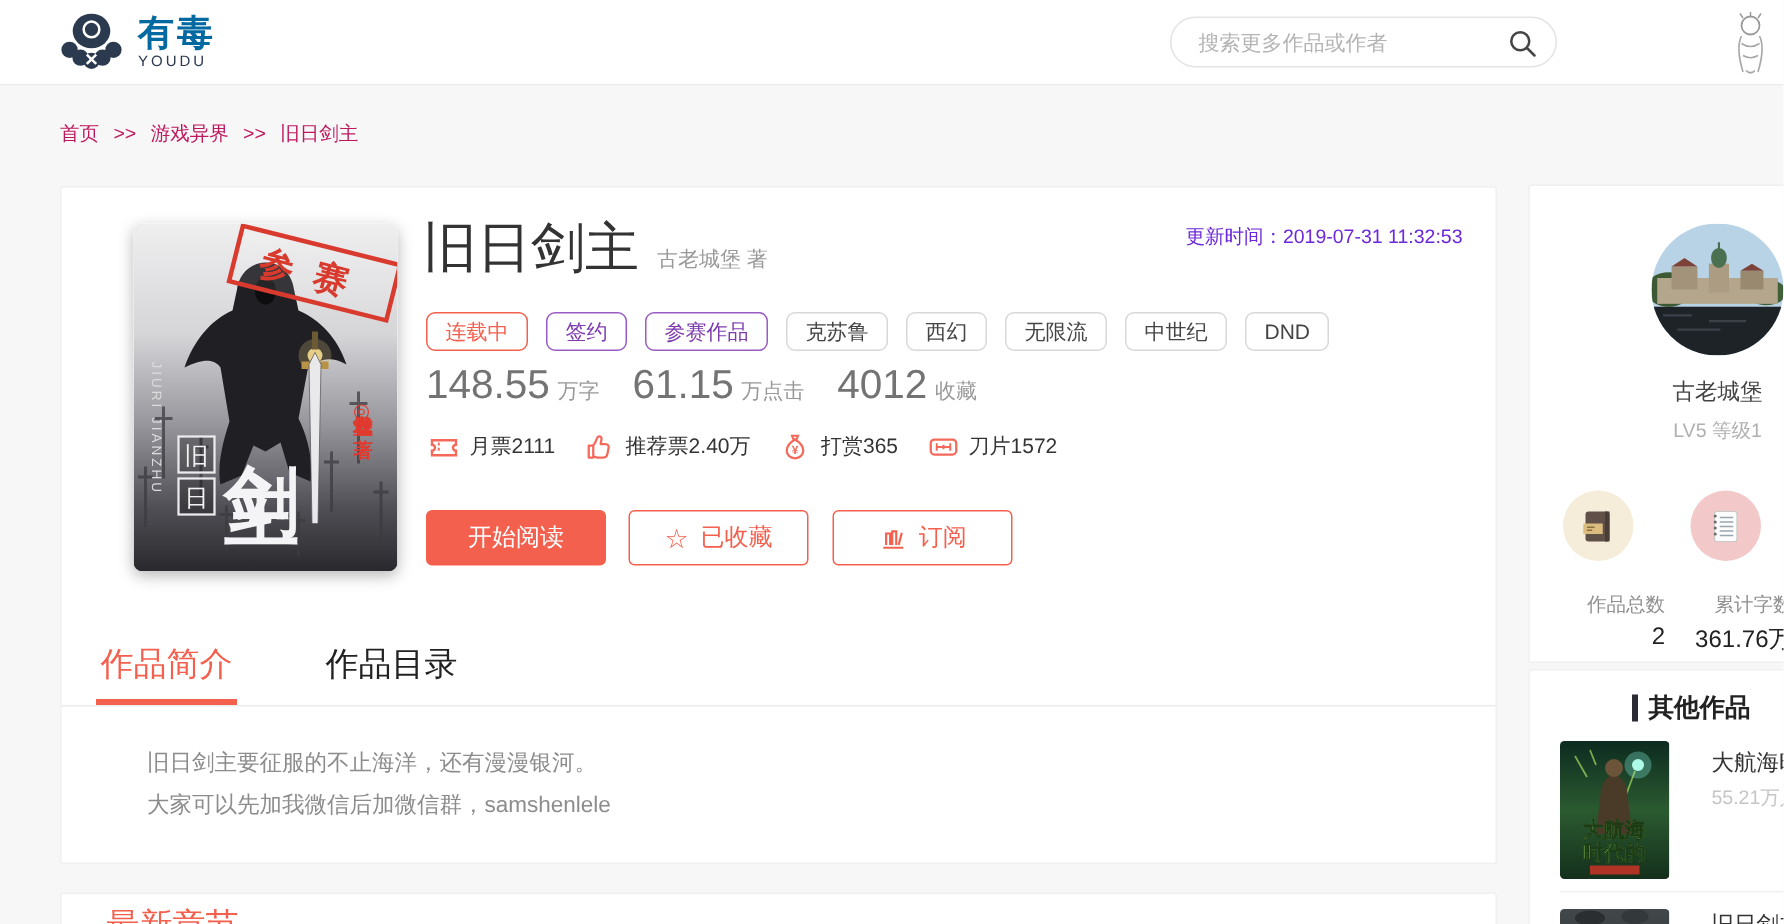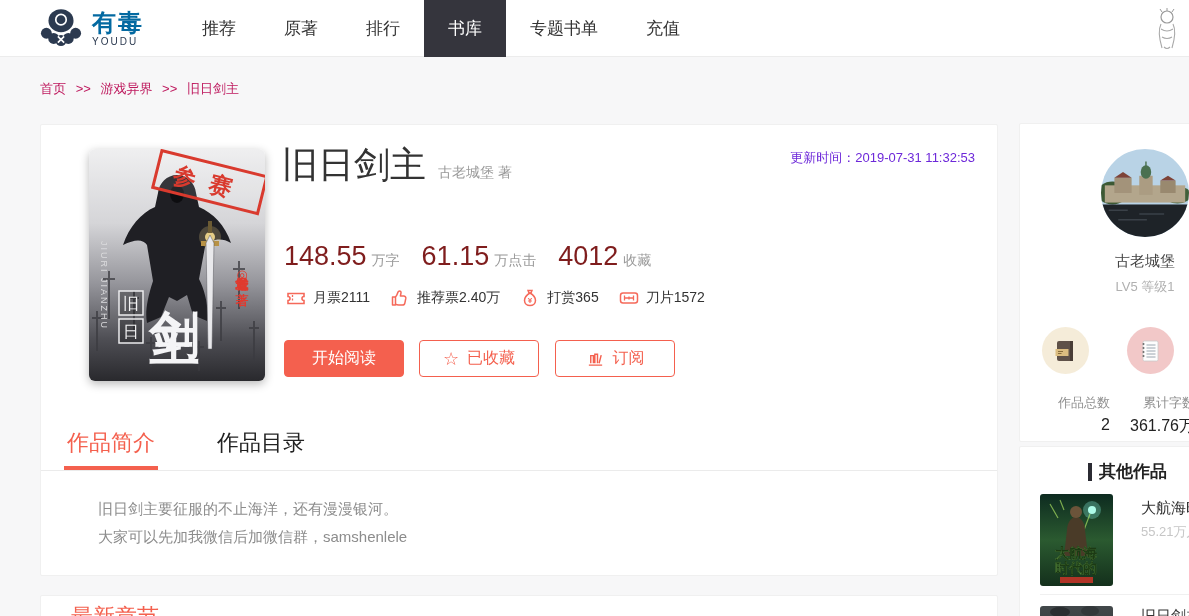--- a/index.html
+++ b/index.html
@@ -32,21 +32,21 @@
   .cover { position:absolute; left:48px; top:24px; width:176px; height:232px; border-radius:6px; overflow:hidden; box-shadow:0 3px 10px rgba(0,0,0,.28); cursor:pointer; }
   .updated { position:absolute; right:22px; top:24px; font-size:13px; color:#6d28d9; }
   .title-row { position:absolute; left:241px; top:16px; display:flex; align-items:baseline; }
   .book-title { font-size:36px; font-weight:400; color:#333; }
   .book-author { font-size:14px; color:#999; margin-left:12px; }
   .tags { position:absolute; left:243px; top:83px; display:flex; gap:12px; }
   .tag { font-size:14px; height:26px; line-height:24px; padding:0 12px; border:1px solid #d8d8d8; border-radius:6px; color:#444; background:#fff; cursor:pointer; white-space:nowrap; }
   .tag.red { color:#f4604e; border-color:#f4604e; }
   .tag.purple { color:#7e3caf; border-color:#9a5cc4; }
   .stats { position:absolute; left:243px; top:116px; display:flex; gap:22px; align-items:baseline; }
-  .stat-val { font-size:27px; color:#7f1d1d; font-weight:500; }
+  .stat-val { font-size:27px; color:#737373; font-weight:500; }
   .stat-unit { font-size:14px; color:#999; margin-left:5px; }
   .votes { position:absolute; left:245px; top:163px; display:flex; gap:20px; align-items:center; }
   .vote { display:flex; align-items:center; gap:7px; cursor:pointer; }
   .vote svg { width:20px; height:20px; }
   .vote-label { font-size:14px; color:#333; }
   .actions { position:absolute; left:243px; top:215px; }
   .btn { position:absolute; top:0; height:37px; width:120px; border-radius:4px; font-size:16px; font-family:inherit; cursor:pointer; display:flex; align-items:center; justify-content:center; gap:8px; }
   .btn-read { left:0; background:#f4604e; border:1px solid #f4604e; color:#fff; }
   .btn-outline { background:#fff; border:1px solid #f4604e; color:#f4604e; }
   .btn-fav { left:135px; }
@@ -98,29 +98,28 @@
       <circle cx="36" cy="27" r="5.2" fill="#2c3a50"></circle>
       <circle cx="22" cy="14" r="5" fill="none" stroke="#fff" stroke-width="1.6"></circle>
       <path d="M19 30 l6 6 M25 30 l-6 6" stroke="#fff" stroke-width="1.6"></path>
     </svg>
     <div class="logo-text">
       <div class="logo-cn">有毒</div>
       <div class="logo-en">YOUDU</div>
     </div>
   </div>
 
-  <ul class="nav">
-    <li class="nav-item">推荐</li>
-    <li class="nav-item">原著</li>
-    <li class="nav-item">排行</li>
-    <li class="nav-item active">书库</li>
-    <li class="nav-item">专题书单</li>
-    <li class="nav-item">充值</li>
-  </ul>
-
+
+  <div class="search">
+    <input type="text" placeholder="搜索更多作品或作者" style="">
+    <svg class="mag" viewBox="0 0 20 20">
+      <circle cx="8.5" cy="8.5" r="6" fill="none" stroke="#444" stroke-width="1.7"></circle>
+      <line x1="13" y1="13" x2="18" y2="18" stroke="#444" stroke-width="1.7" stroke-linecap="round"></line>
+    </svg>
+  </div>
 
   <svg class="user-avatar" viewBox="0 0 34 44">
     <circle cx="17" cy="10" r="6" fill="none" stroke="#9a9a9a" stroke-width="1.2"></circle>
     <path d="M12 5 l-2 -3 M17 4 l0 -3 M22 5 l2 -3" stroke="#9a9a9a" stroke-width="1" fill="none"></path>
     <path d="M11 17 c-3 6 -2 14 1 24 M23 17 c3 6 2 14 -1 24 M11 22 q6 4 12 0 M12 30 q5 3 10 0" stroke="#a8a8a8" stroke-width="1.1" fill="none"></path>
     <path d="M14 40 q3 3 6 0" stroke="#a8a8a8" stroke-width="1.1" fill="none"></path>
   </svg>
 </div>
 
 <div class="breadcrumb">
@@ -180,20 +179,30 @@
     </svg>
   </div>
 
   <div class="updated">更新时间：2019-07-31 11:32:53</div>
 
   <div class="title-row">
     <h1 class="book-title">旧日剑主</h1>
     <span class="book-author">古老城堡 著</span>
   </div>
 
+  <div class="tags">
+    <span class="tag red">连载中</span>
+    <span class="tag purple">签约</span>
+    <span class="tag purple">参赛作品</span>
+    <span class="tag">克苏鲁</span>
+    <span class="tag">西幻</span>
+    <span class="tag">无限流</span>
+    <span class="tag">中世纪</span>
+    <span class="tag">DND</span>
+  </div>
 
   <div class="stats">
     <div>
       <span class="stat-val">148.55</span><span class="stat-unit">万字</span>
     </div>
     <div>
       <span class="stat-val">61.15</span><span class="stat-unit">万点击</span>
     </div>
     <div>
       <span class="stat-val">4012</span><span class="stat-unit">收藏</span>

